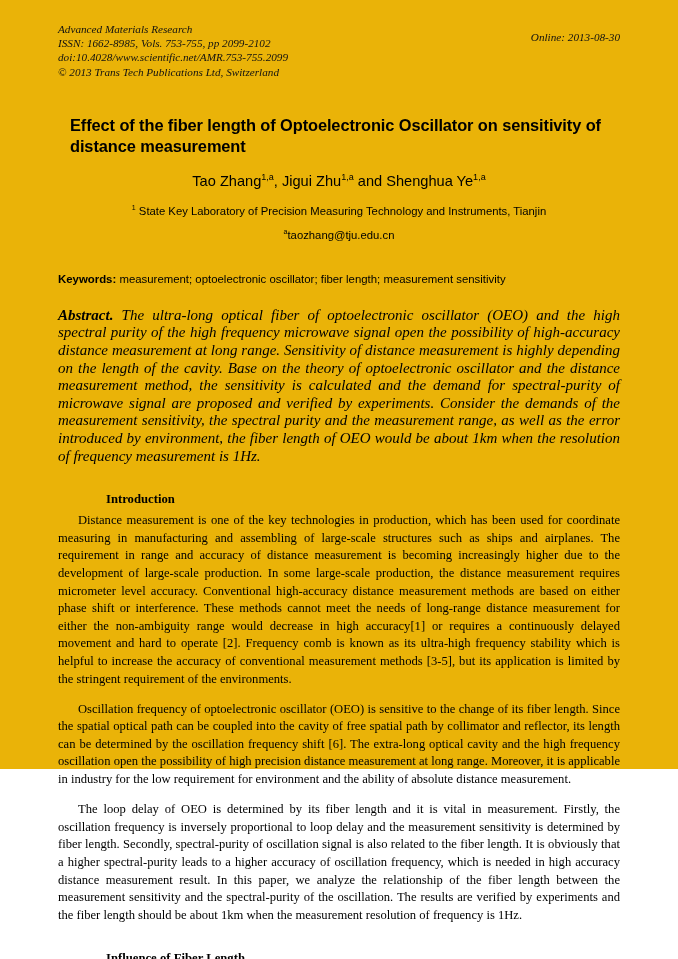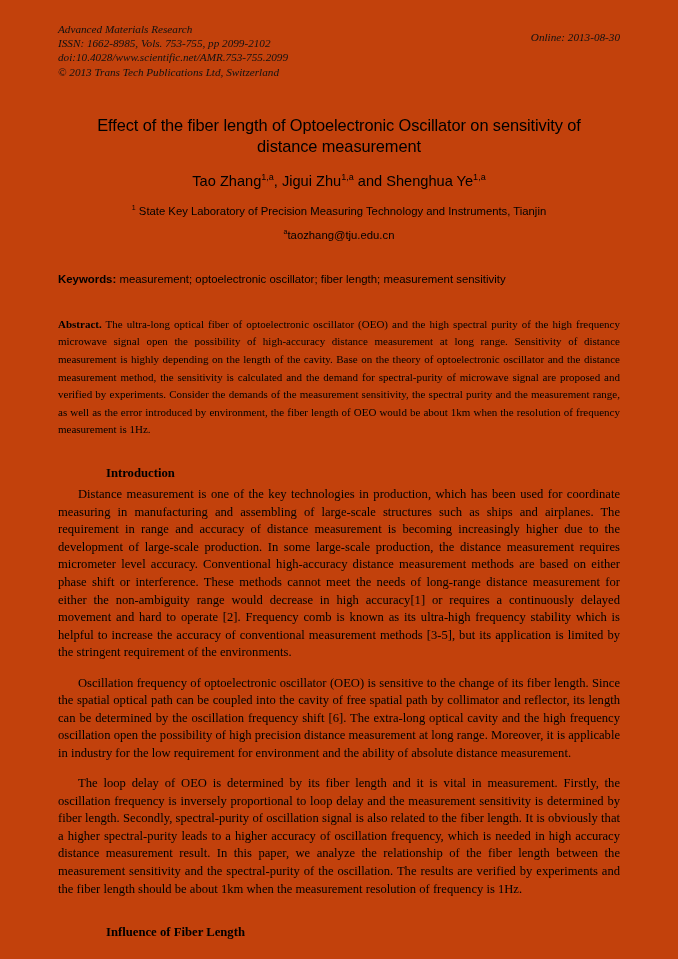--- a/index.html
+++ b/index.html
@@ -13,22 +13,22 @@
     height: 959px;
     overflow: hidden;
     font-family: "Liberation Serif", "DejaVu Serif", serif;
     color: #000000;
     -webkit-font-smoothing: antialiased;
   }
 
   .page {
     position: relative;
     width: 678px;
-    height: 959px;
-    background: #c2410c;
+    height: 769px;
+    background: #eab308;
     box-sizing: border-box;
     padding: 22px 58px 0 58px;
   }
 
   
   .masthead {
     position: relative;
     font-style: italic;
     font-size: 11.2px;
     line-height: 14.2px;
@@ -41,23 +41,22 @@
     position: absolute;
     top: 8px;
     right: 0;
     white-space: nowrap;
   }
   .masthead .line { white-space: nowrap; }
 
   
   .doc-title {
     margin: 36px 12px 0 12px;
-    text-align: center;
     font-family: "Liberation Sans", "DejaVu Sans", sans-serif;
-    font-weight: normal;
+    font-weight: bold;
     font-size: 16.4px;
     line-height: 21px;
     letter-spacing: -0.1px;
   }
 
   
   .authors {
     margin-top: 14px;
     text-align: center;
     font-family: "Liberation Sans", "DejaVu Sans", sans-serif;
@@ -95,25 +94,26 @@
     font-family: "Liberation Sans", "DejaVu Sans", sans-serif;
     font-size: 11.4px;
     line-height: 16px;
   }
   .keywords .lead {
     font-weight: bold;
   }
 
   
   .abstract {
-    margin-top: 29px;
-    font-size: 11px;
+    margin-top: 20px;
+    font-size: 15px;
     line-height: 17.6px;
     text-align: justify;
     text-justify: inter-word;
+    font-style: italic;
   }
   .abstract .lead {
     font-weight: bold;
   }
 
   
   .section-heading {
     margin-top: 26px;
     font-size: 12.7px;
     line-height: 17px;

